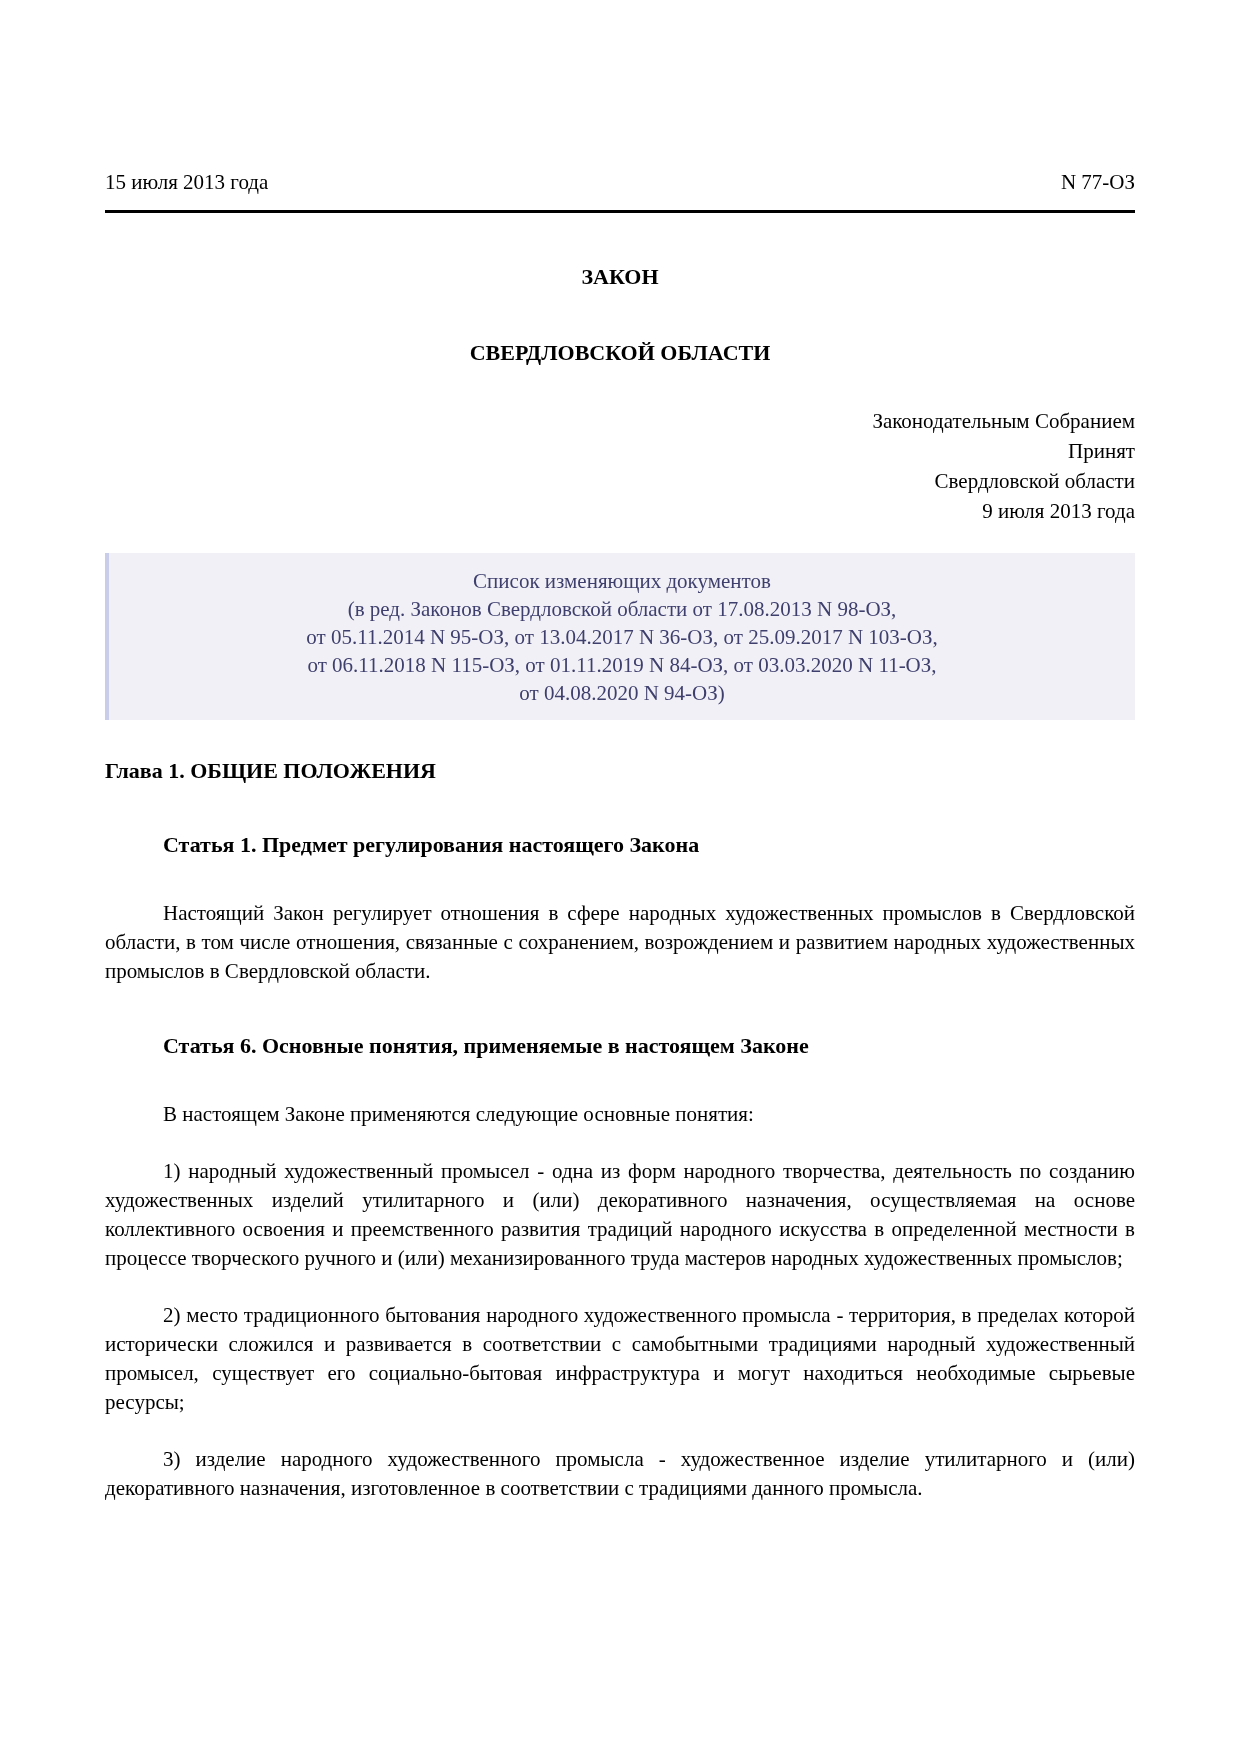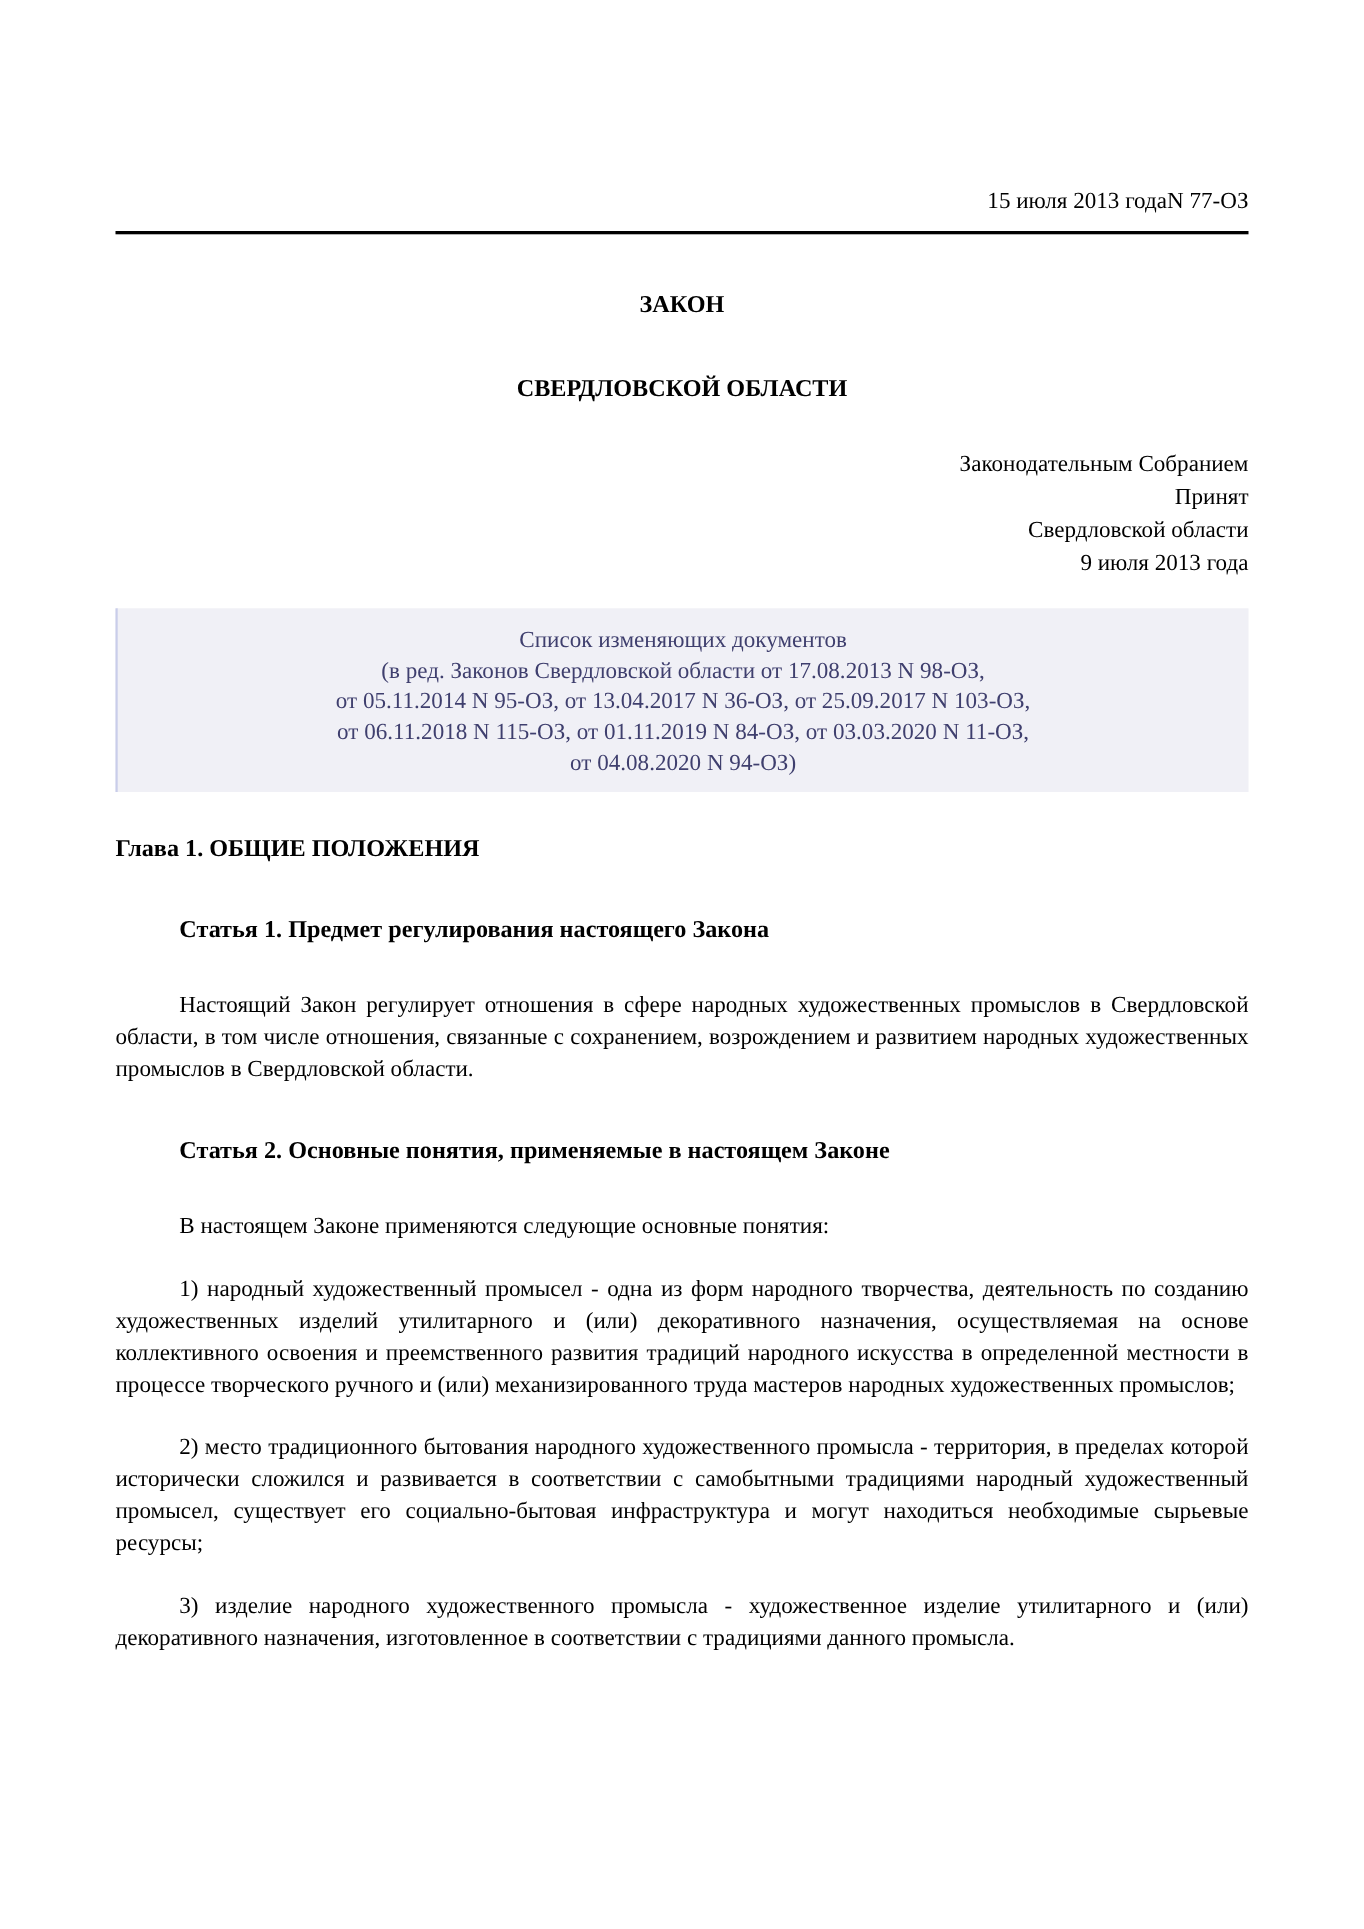--- a/index.html
+++ b/index.html
@@ -13,21 +13,21 @@
     position: relative;
     width: 1240px;
     height: 1754px;
     background: #ffffff;
     padding: 168px 105px 0 105px;
     font-size: 21px;
     line-height: 29px;
   }
   .header-row {
     display: flex;
-    justify-content: flex-end;
+    justify-content: space-between;
     align-items: baseline;
     font-size: 21px;
   }
   .rule {
     border: none;
     border-top: 3px solid #000000;
     margin-top: 13px;
   }
   .title-line {
     text-align: center;
@@ -39,21 +39,21 @@
   .title-2 { margin-top: 41px; }
   .title-3 { margin-top: 42px; }
   .adoption {
     text-align: right;
     line-height: 30px;
     margin-top: 36px;
   }
   .amendments-box {
     margin-top: 27px;
     background: #f0f0f6;
-    border-left: 2px solid #c2410c;
+    border-left: 4px solid #c2410c;
     padding: 14px 12px 13px 12px;
     text-align: center;
     color: #3f3f6e;
     line-height: 28px;
   }
   .chapter-heading {
     margin-top: 36px;
     text-align: left;
     font-weight: bold;
     font-size: 22px;
@@ -100,19 +100,19 @@
     <div>от 05.11.2014 N 95-ОЗ, от 13.04.2017 N 36-ОЗ, от 25.09.2017 N 103-ОЗ,</div>
     <div>от 06.11.2018 N 115-ОЗ, от 01.11.2019 N 84-ОЗ, от 03.03.2020 N 11-ОЗ,</div>
     <div>от 04.08.2020 N 94-ОЗ)</div>
   </div>
 
   <div class="chapter-heading">Глава 1. ОБЩИЕ ПОЛОЖЕНИЯ</div>
 
   <div class="article-heading">Статья 1. Предмет регулирования настоящего Закона</div>
   <p class="para">Настоящий Закон регулирует отношения в сфере народных художественных промыслов в Свердловской области, в том числе отношения, связанные с сохранением, возрождением и развитием народных художественных промыслов в Свердловской области.</p>
 
-  <div class="article-heading">Статья 2. Основные понятия, применяемые в настоящем Законе</div>
+  <div class="article-heading">Статья 6. Основные понятия, применяемые в настоящем Законе</div>
   <p class="para">В настоящем Законе применяются следующие основные понятия:</p>
   <p class="para">1) народный художественный промысел - одна из форм народного творчества, деятельность по созданию художественных изделий утилитарного и (или) декоративного назначения, осуществляемая на основе коллективного освоения и преемственного развития традиций народного искусства в определенной местности в процессе творческого ручного и (или) механизированного труда мастеров народных художественных промыслов;</p>
   <p class="para">2) место традиционного бытования народного художественного промысла - территория, в пределах которой исторически сложился и развивается в соответствии с самобытными традициями народный художественный промысел, существует его социально-бытовая инфраструктура и могут находиться необходимые сырьевые ресурсы;</p>
   <p class="para">3) изделие народного художественного промысла - художественное изделие утилитарного и (или) декоративного назначения, изготовленное в соответствии с традициями данного промысла.</p>
 
 </div>
 
 </body></html>

